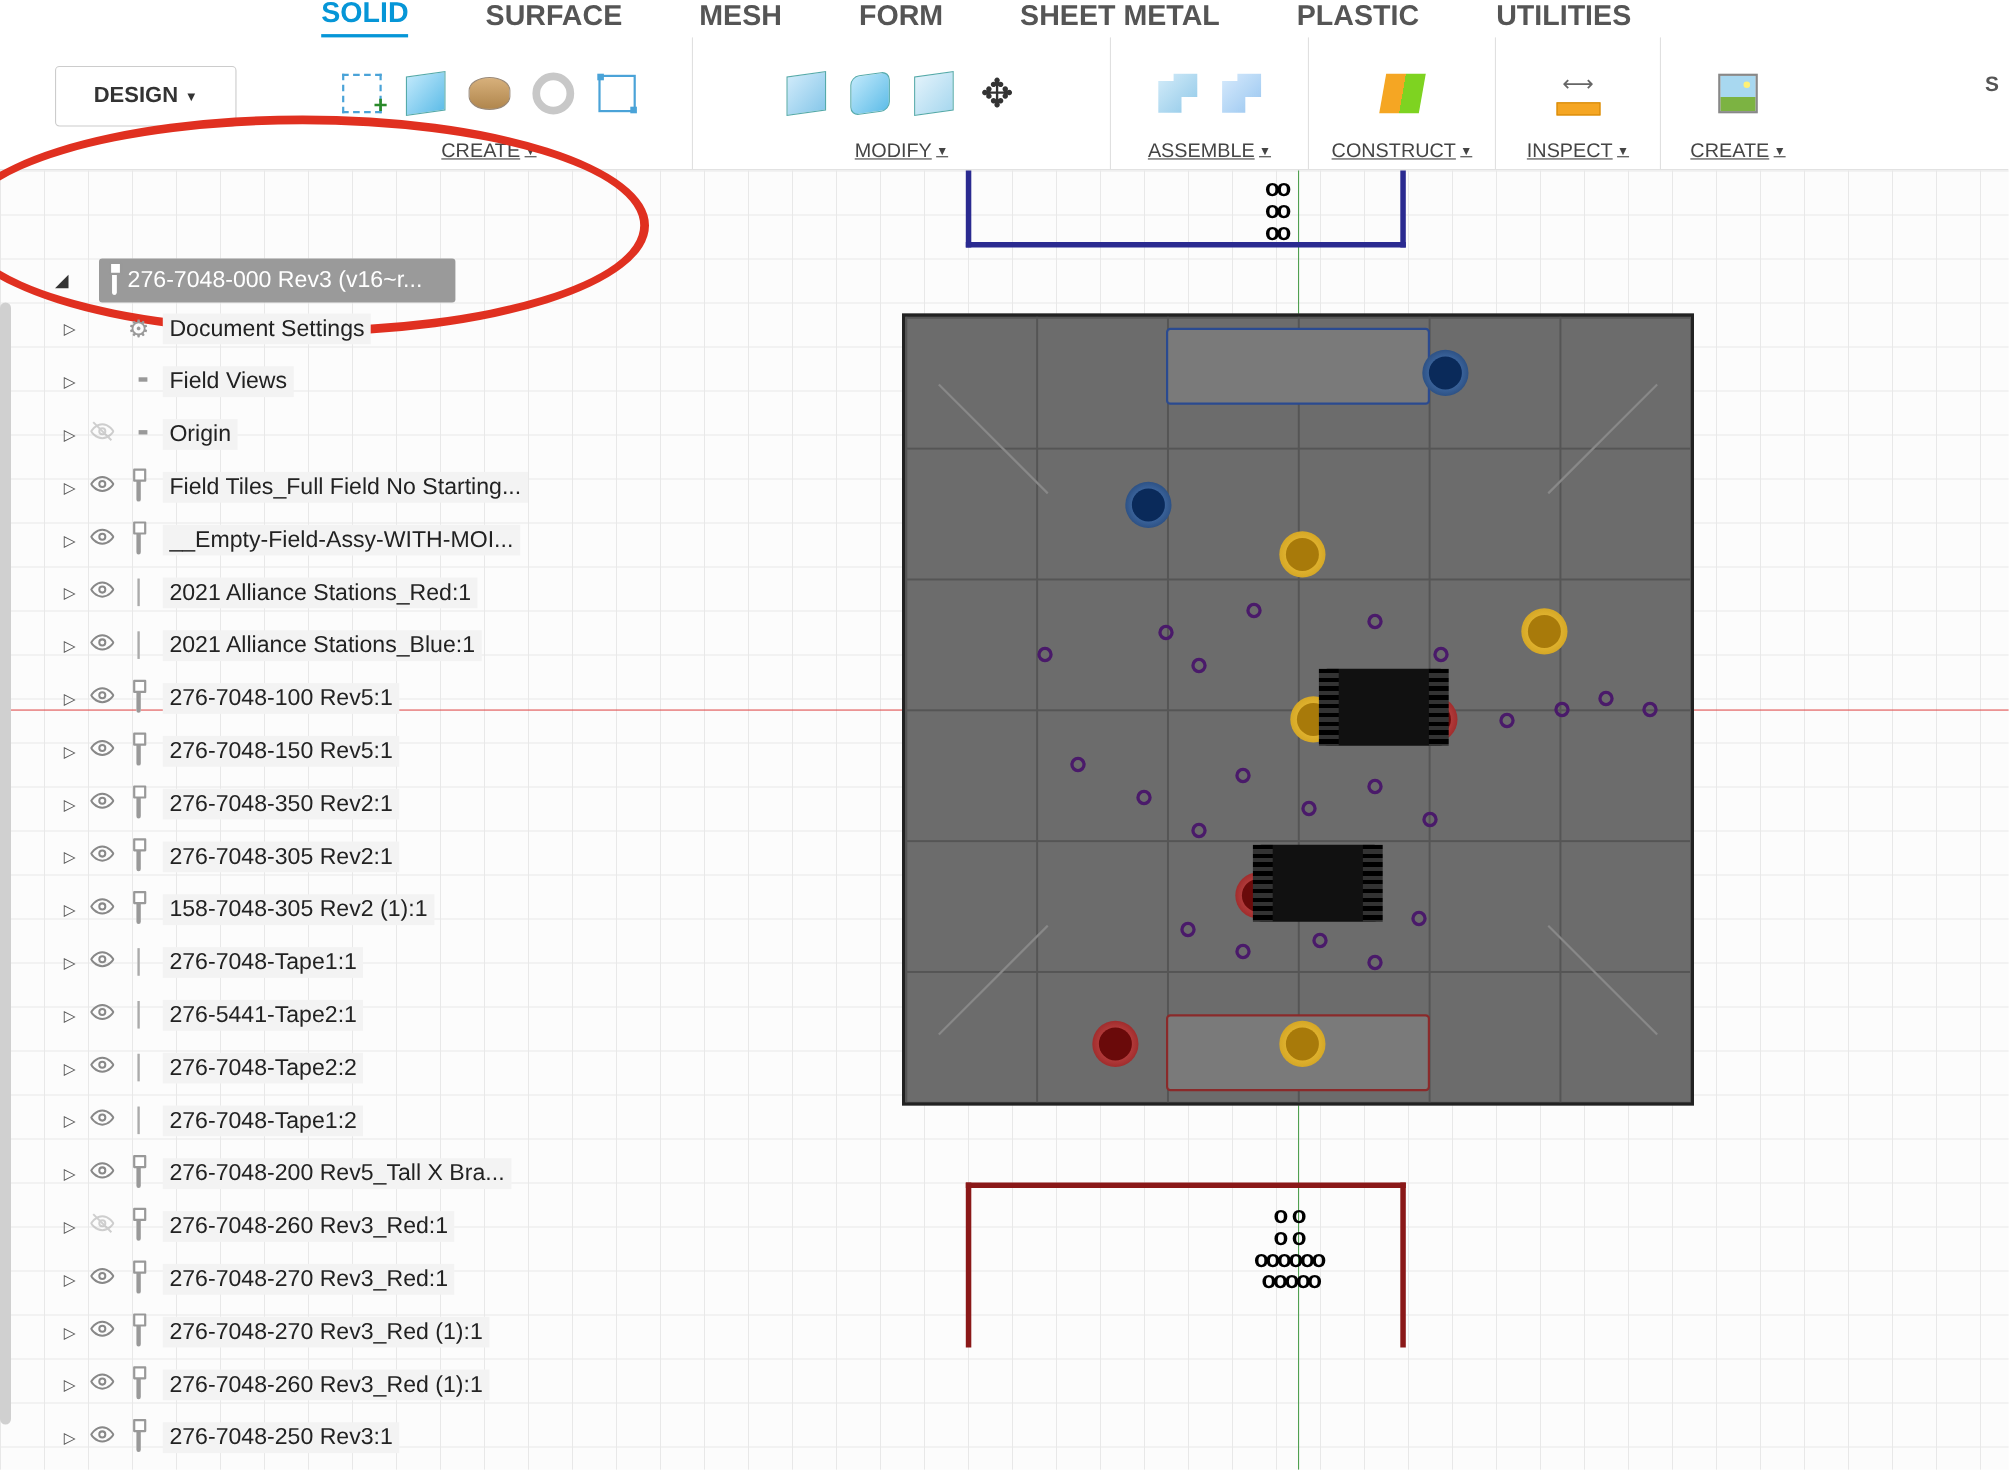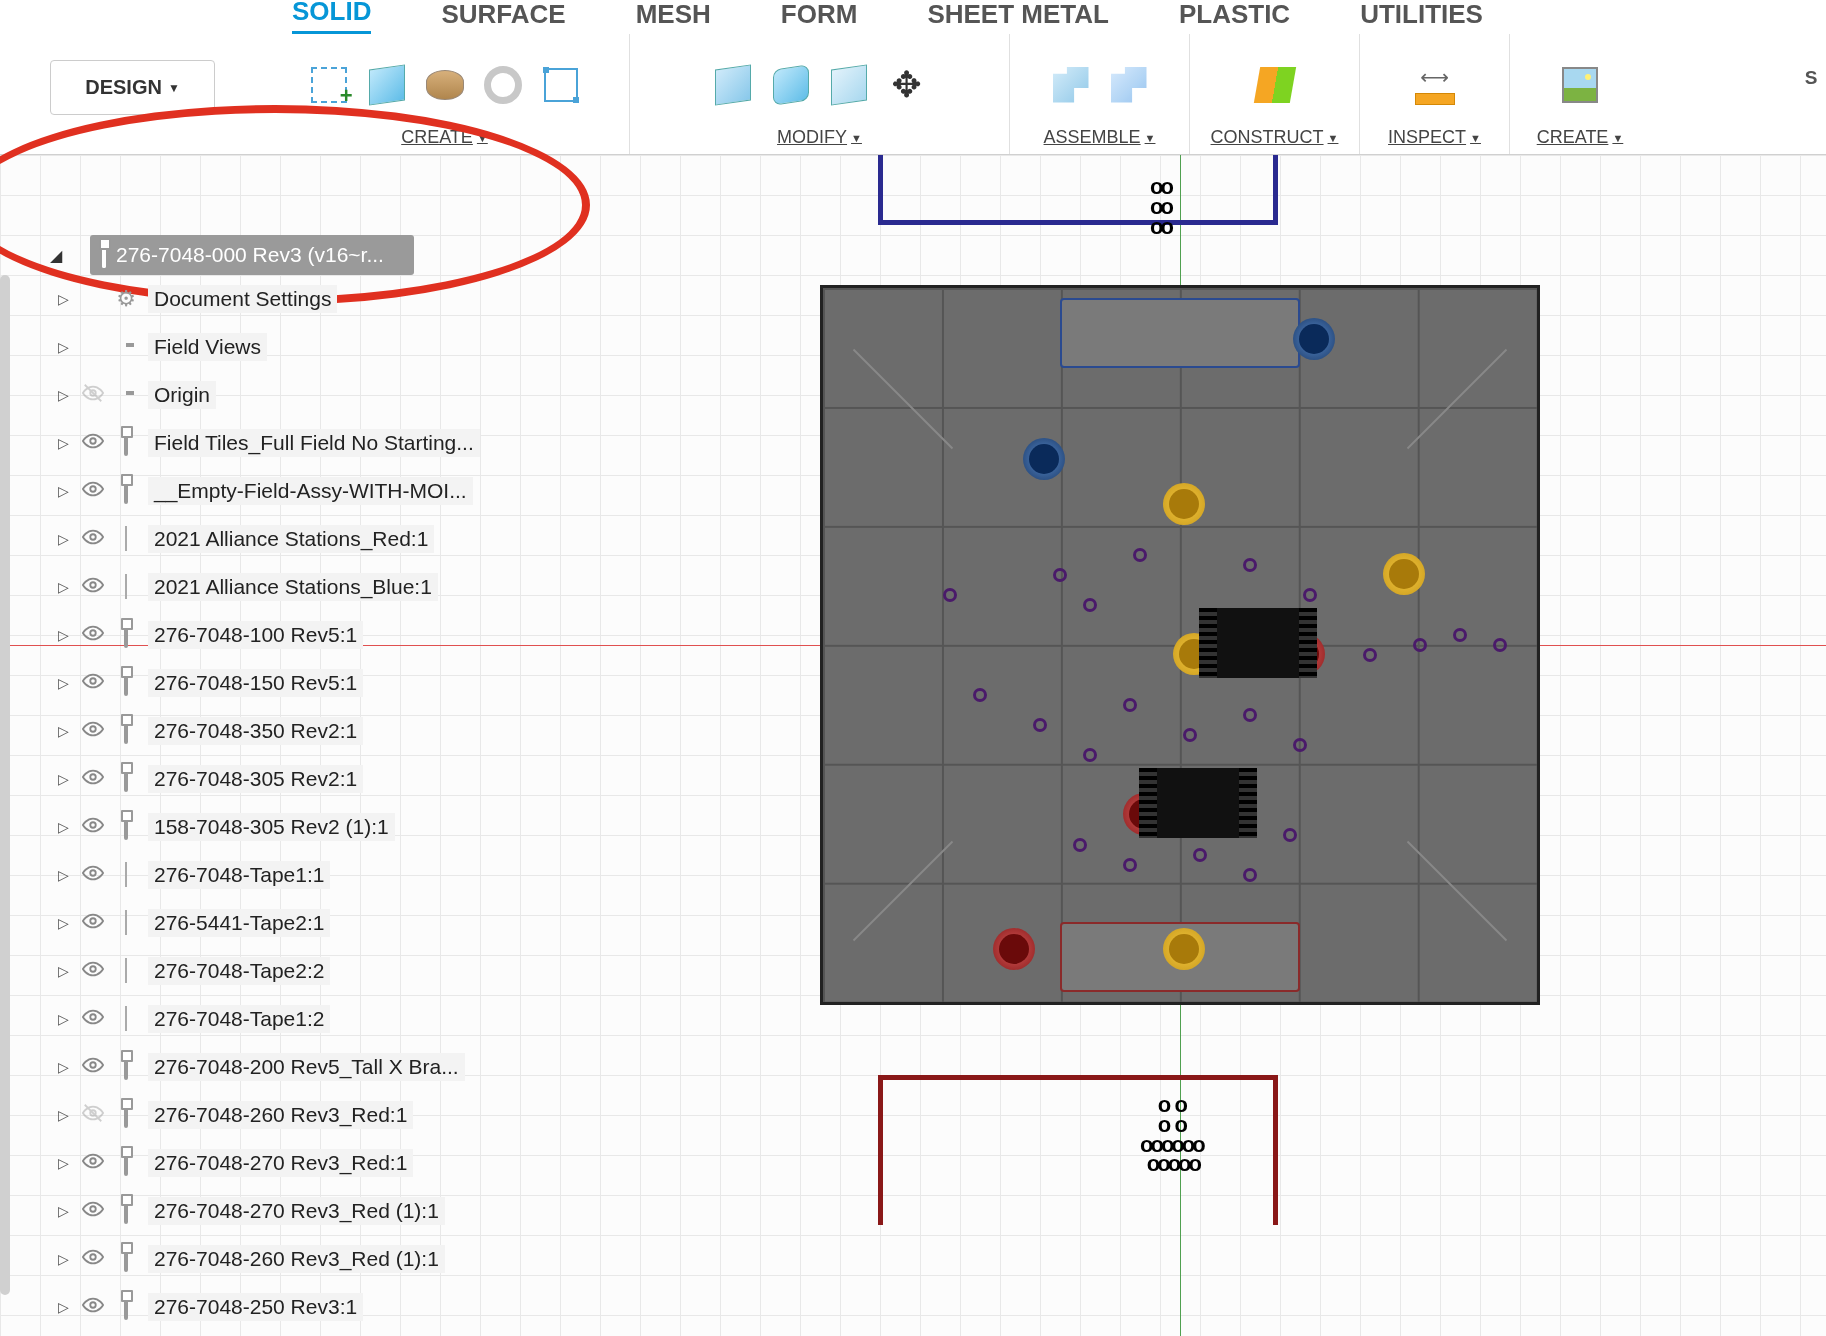--- a/index.html
+++ b/index.html
@@ -215,21 +215,21 @@
   <div class="right-cut">S</div>
 </div>
 
 <div class="work">
   <div class="axis-h" style="top:490px;"></div>
   <div class="axis-v" style="left:1180px;"></div>
 
   <div class="red-oval"></div>
 
   <div class="alliance blue top" style="left:878px; width:400px;"></div>
-  <div class="rings-stack" style="left:1150px; top:22px;">oo<br>oo<br>oo</div>
+  <div class="rings-stack" style="left:1150px; top:6px;">oo<br>oo<br>oo</div>
 
   <div class="field" style="left:820px; top:130px; width:720px; height:720px;">
     <div class="field-grid"></div>
     <div class="platform blue"></div>
     <div class="platform red"></div>
     <div class="diag" style="left:10px; top:110px; transform:rotate(45deg);"></div>
     <div class="diag" style="right:10px; top:110px; transform:rotate(-45deg);"></div>
     <div class="diag" style="left:10px; bottom:110px; transform:rotate(-45deg);"></div>
     <div class="diag" style="right:10px; bottom:110px; transform:rotate(45deg);"></div>
 

